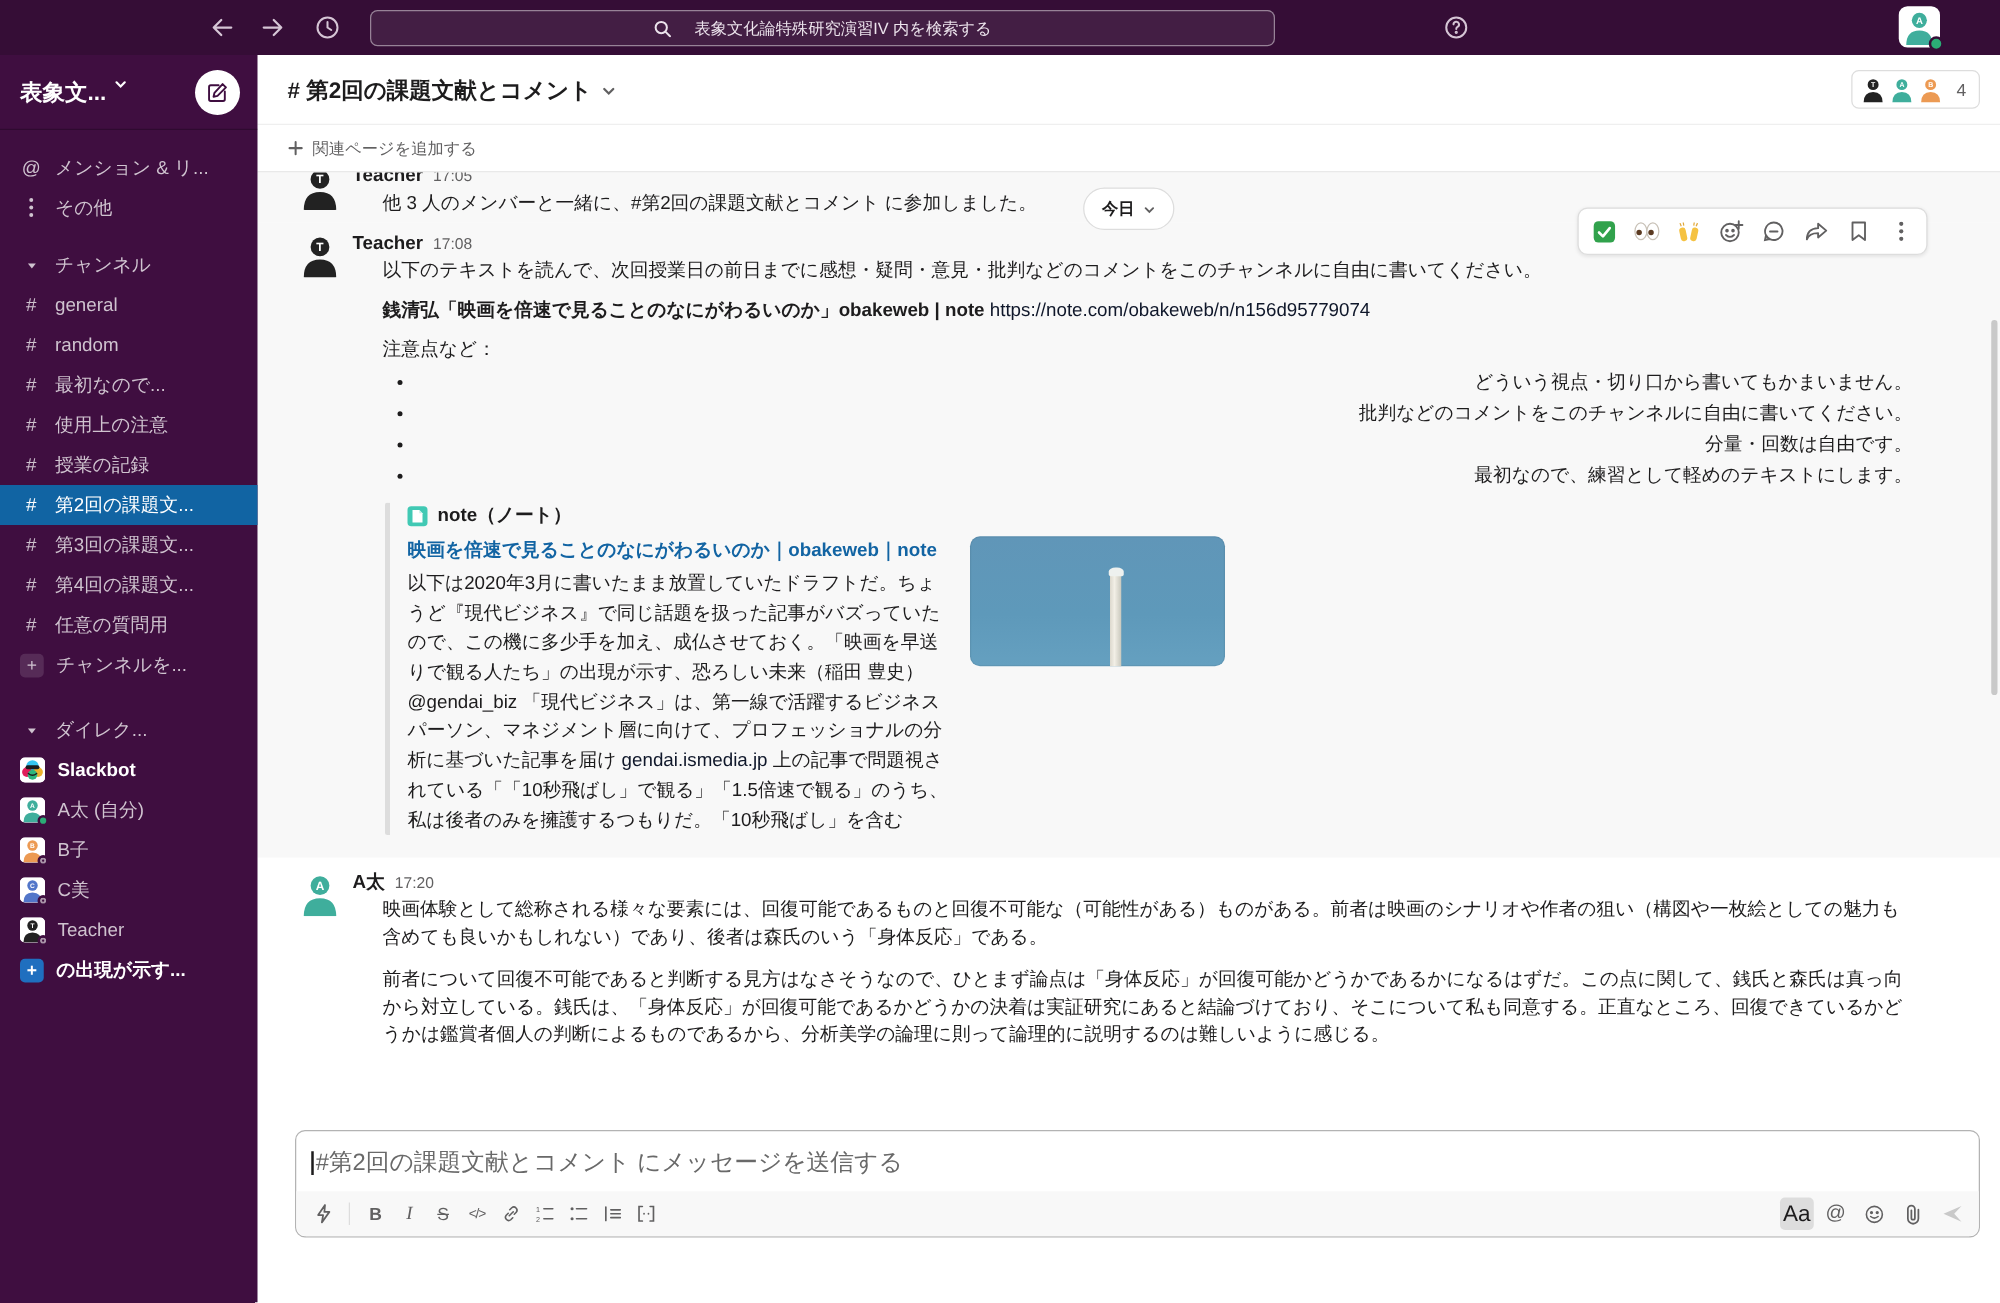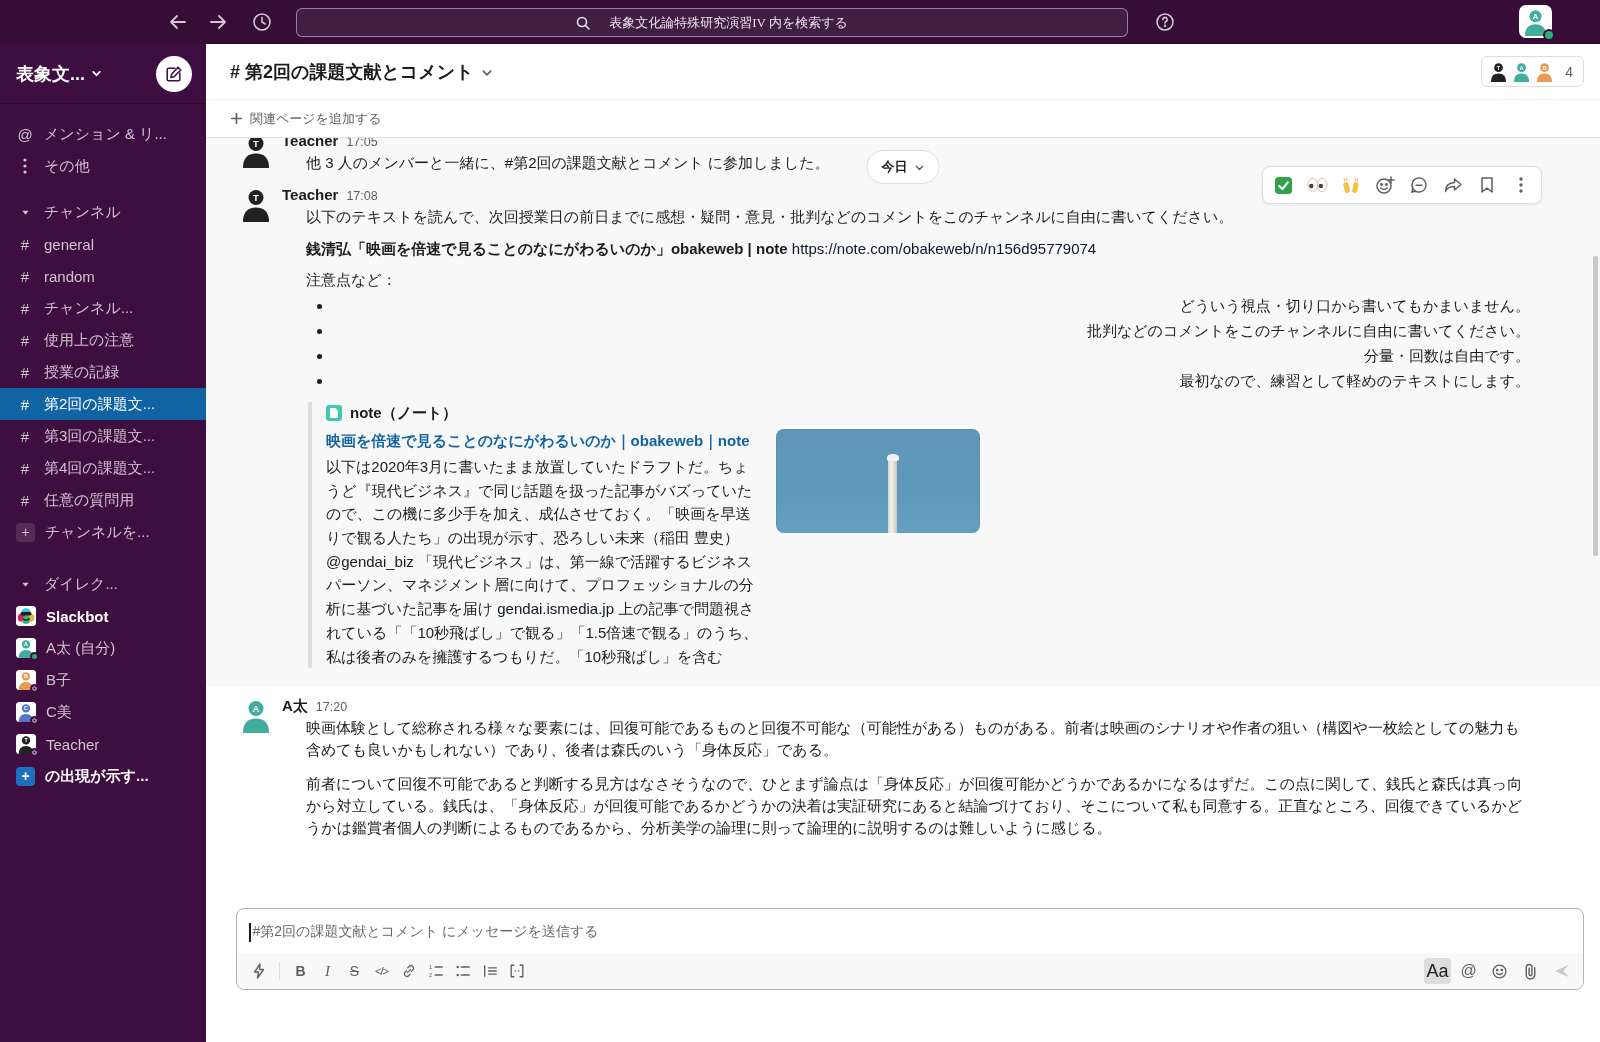--- a/index.html
+++ b/index.html
@@ -9,33 +9,33 @@
     font-family:"Liberation Sans","DejaVu Sans",sans-serif;
     color:#1d1c1d; background:#fff; font-size:15px;
   }
   svg { display:block; }
 
   
   .topbar { position:absolute; top:0; left:0; width:1600px; height:44px; background:#350d36; z-index:30; }
   .nav-btn { position:absolute; top:10px; width:24px; height:24px; display:grid; place-items:center; color:#d5c5d5; cursor:pointer; }
   .nav-back{ left:166px; } .nav-fwd{ left:206px; } .nav-hist{ left:250px; }
   .searchbar {
-    position:absolute; left:296px; top:8px; width:832px; height:29px;
+    position:absolute; left:296px; top:8px; width:724px; height:29px;
     background:rgba(255,255,255,0.07); border:1px solid rgba(255,255,255,0.45); border-radius:6px;
     display:flex; align-items:center; justify-content:center; gap:19px;
-    color:#ece3ec; font-size:13px; cursor:text;font-family:Liberation Serif, serif;
+    color:#ece3ec; font-size:13px; cursor:text;
   }
   .help-btn { position:absolute; left:1153px; top:10px; width:24px; height:24px; display:grid; place-items:center; color:#d5c5d5; }
   .topbar-avatar { position:absolute; right:48px; top:5px; width:33px; height:33px; background:#fff; border-radius:7px; padding:2px; }
   .topbar-avatar .presence { position:absolute; right:-3px; bottom:-3px; width:12px; height:12px; border-radius:50%; background:#2BAC76; border:2.5px solid #350d36; }
 
   
   .sidebar { position:absolute; top:44px; left:0; width:206px; height:998px; background:#3F0E40; color:#CFC3CF; z-index:20; }
   .ws-header { height:60px; display:flex; align-items:center; justify-content:space-between; padding:0 14px 0 16px; border-bottom:1px solid rgba(0,0,0,0.25); }
-  .ws-name { color:#fff; font-weight:bold; font-size:18px; display:flex; align-items:center; gap:6px; cursor:pointer; }
+  .ws-name { color:#fff; font-weight:bold; font-size:18px; display:flex; gap:6px; cursor:pointer; }
   .compose-btn { width:36px; height:36px; border-radius:50%; background:#fff; display:grid; place-items:center; cursor:pointer; }
   .side-list { padding-top:14px; }
   .side-item { height:32px; display:flex; align-items:center; padding:0 16px; gap:10px; font-size:15px; cursor:pointer; white-space:nowrap; }
   .side-item .ic { width:18px; display:grid; place-items:center; flex:none; font-size:15px; }
   .side-item.selected { background:#1164A3; color:#fff; }
   .side-item.boldwhite { color:#fff; font-weight:bold; }
   .sect { margin-top:14px; }
   .sect2 { margin-top:20px; }
   .hash { font-size:15px; }
   .plus-sq { width:19px; height:19px; border-radius:4px; background:rgba(255,255,255,0.12); color:#CFC3CF; display:grid; place-items:center; font-size:14px; }
@@ -91,21 +91,21 @@
   .pv-desc { margin-top:3px; line-height:1.58; }
   .pv-thumb { width:204px; height:104px; border-radius:8px; margin-top:27px; flex:none; position:relative; overflow:hidden;
     background:linear-gradient(180deg,#6096b8 0%,#5e99ba 60%,#65a0c0 100%); box-shadow:inset 0 0 0 1px rgba(0,0,0,0.06); cursor:pointer; }
   .tower { position:absolute; left:55%; bottom:-2px; width:9px; height:76px; background:linear-gradient(90deg,#dcd8cd,#f2efe6 40%,#c9c8bd); border-radius:1px; }
   .tower-cap { position:absolute; left:calc(55% - 1.5px); bottom:72px; width:12px; height:7px; background:#eef1ef; border-radius:45% 45% 20% 20%; }
 
   .scroll-thumb { position:absolute; right:2px; top:118px; width:5px; height:300px; background:#c9c9c9; border-radius:3px; cursor:grab; }
 
   
   .composer { flex:none; margin:4px 16px 52px 30px; border:1px solid #b3b3b3; border-radius:8px; background:#fff; }
-  .composer-input { padding:12px 12px 10px; display:flex; align-items:center; color:#696969; font-size:14px; cursor:text; min-height:44px; }
+  .composer-input { padding:12px 12px 10px; display:flex; align-items:center; color:#696969; font-size:19px; cursor:text; min-height:44px; }
   .caret { width:1.5px; height:19px; background:#1d1c1d; margin-right:2px; }
   .composer-bar { background:#f8f8f8; border-radius:0 0 8px 8px; padding:5px 8px; display:flex; align-items:center; }
   .cbtn { width:27px; height:26px; border-radius:4px; display:grid; place-items:center; color:#616061; font-size:13.5px; cursor:pointer; }
   .cbtn.bold { font-weight:bold; font-size:14px; }
   .cbtn.italic { font-style:italic; font-family:"Liberation Serif",serif; font-size:15px; }
   .cbtn.strike { text-decoration:line-through; font-size:14px; }
   .cbtn.active { background:#ddd; color:#1d1c1d; }
   .cdiv { width:1px; height:18px; background:#ddd; margin:0 7px; }
   .c-right { margin-left:auto; display:flex; align-items:center; gap:4px; }
   .send-btn { color:#c9c9c9; }
@@ -211,21 +211,21 @@
     <div class="side-item">
         <span class="ic hash">#</span>
         <span>general</span>
       </div>
     <div class="side-item">
         <span class="ic hash">#</span>
         <span>random</span>
       </div>
     <div class="side-item">
         <span class="ic hash">#</span>
-        <span>チャンネル...</span>
+        <span>最初なので...</span>
       </div>
     <div class="side-item">
         <span class="ic hash">#</span>
         <span>使用上の注意</span>
       </div>
     <div class="side-item">
         <span class="ic hash">#</span>
         <span>授業の記録</span>
       </div>
     <div class="side-item selected">

